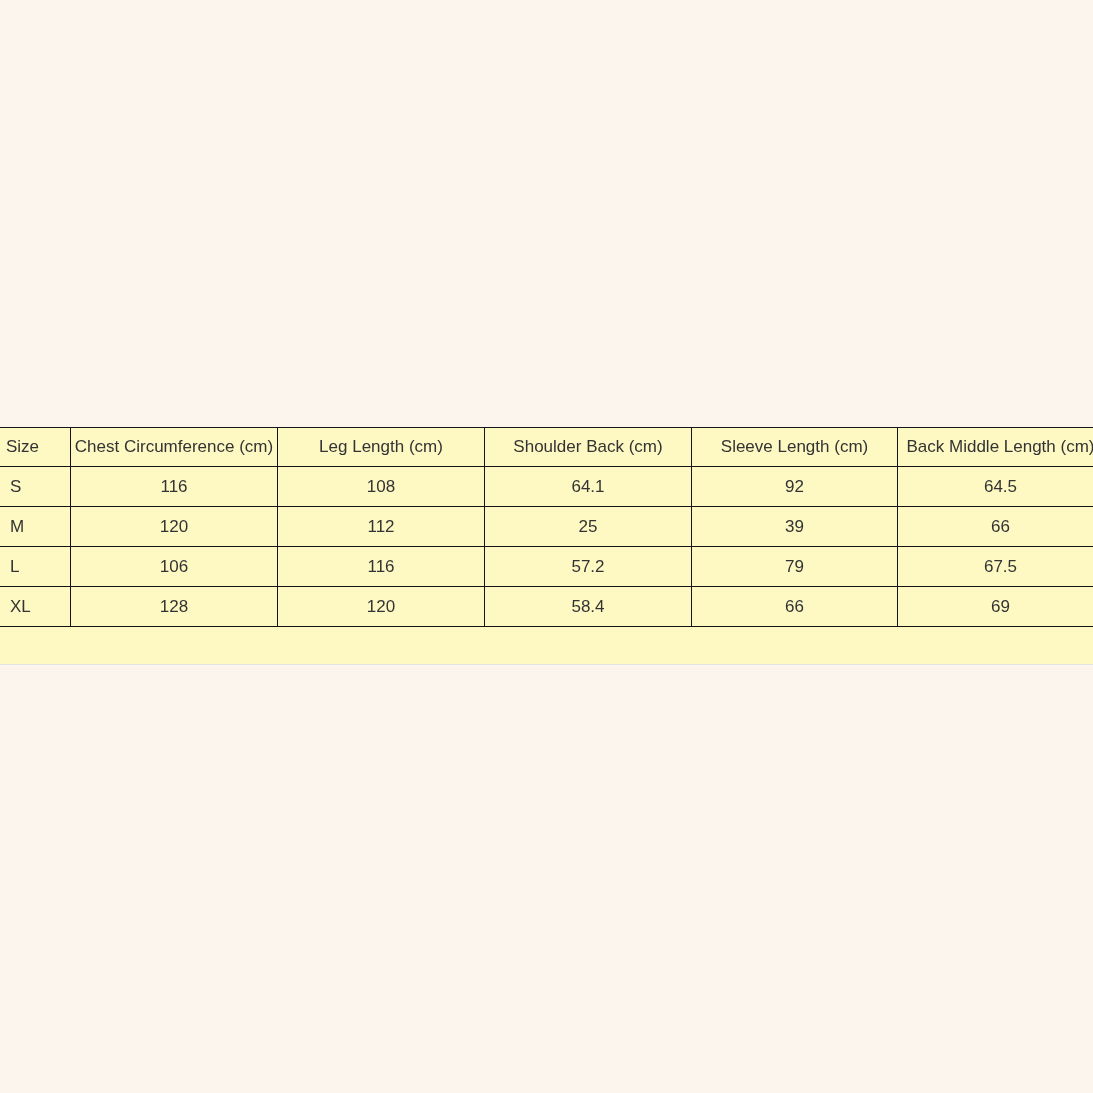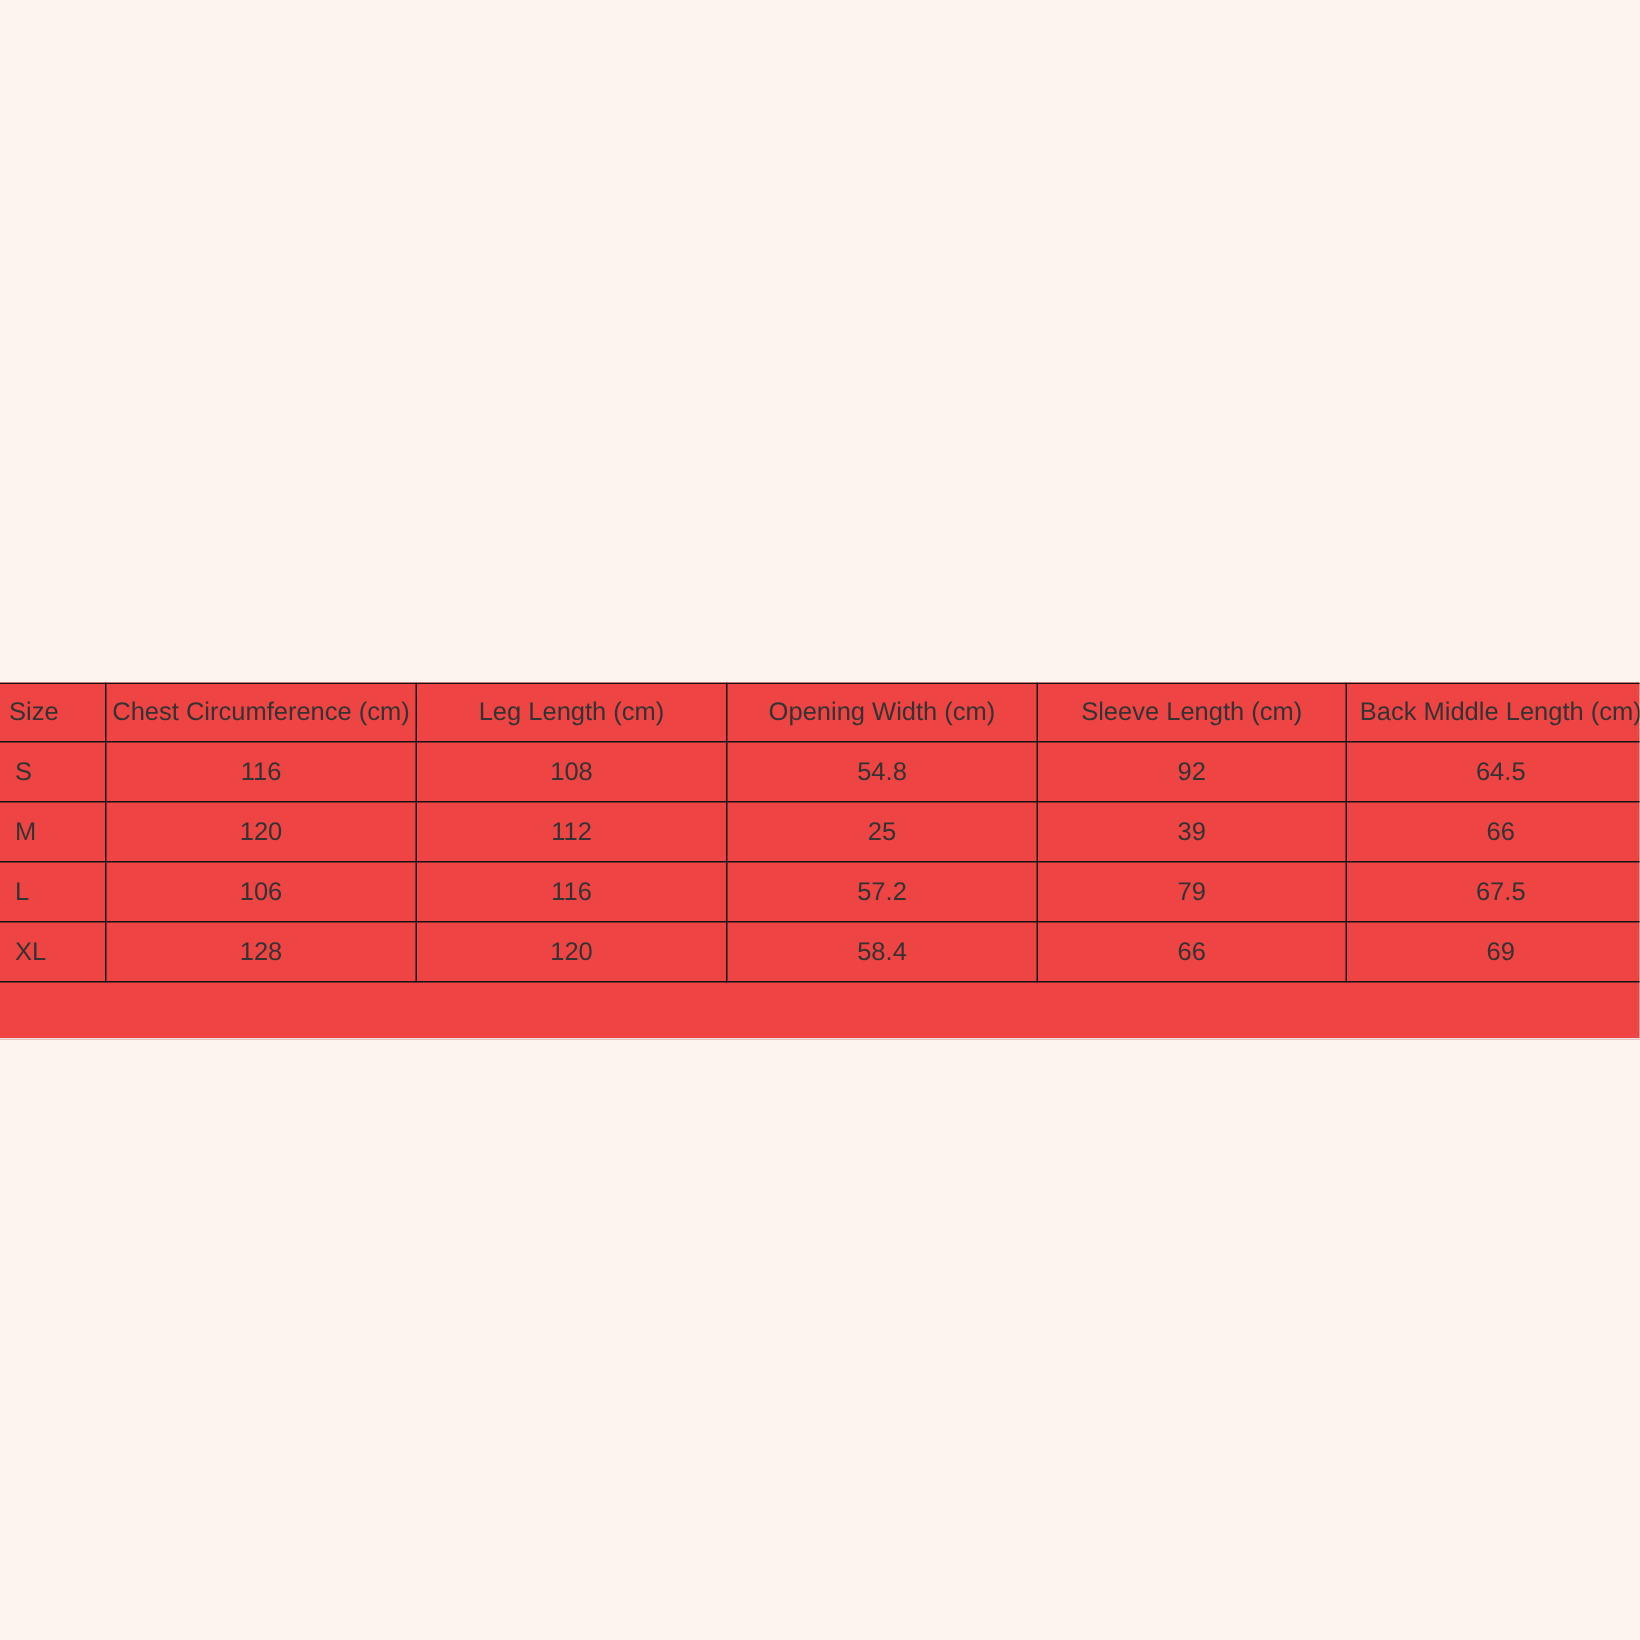--- a/index.html
+++ b/index.html
@@ -13,24 +13,23 @@
     position: relative;
     background: #fcf5ee;
     font-family: "Liberation Sans", sans-serif;
   }
   .panel {
     position: absolute;
     top: 427px;
     left: 0;
     width: 1093px;
     height: 237px;
-    background: #ef4444;
+    background: #fef9c3;
     border-bottom: 1px solid #e3e3e3;
     overflow: hidden;
-    margin-top: 28px;
   }
   table.size-chart {
     position: absolute;
     top: 0;
     left: -1px;
     width: 1104px;
     border-collapse: collapse;
     table-layout: fixed;
     font-family: "Liberation Sans", sans-serif;
     font-size: 17px;
@@ -68,31 +67,31 @@
       <col style="width:207px">
       <col style="width:207px">
       <col style="width:206px">
       <col style="width:206px">
     </colgroup>
     <thead>
       <tr>
         <th class="first">Size</th>
         <th>Chest Circumference (cm)</th>
         <th>Leg Length (cm)</th>
-        <th>Opening Width (cm)</th>
+        <th>Shoulder Back (cm)</th>
         <th>Sleeve Length (cm)</th>
         <th>Back Middle Length (cm)</th>
       </tr>
     </thead>
     <tbody>
       <tr>
         <td class="first">S</td>
         <td>116</td>
         <td>108</td>
-        <td>54.8</td>
+        <td>64.1</td>
         <td>92</td>
         <td>64.5</td>
       </tr>
       <tr>
         <td class="first">M</td>
         <td>120</td>
         <td>112</td>
         <td>25</td>
         <td>39</td>
         <td>66</td>

